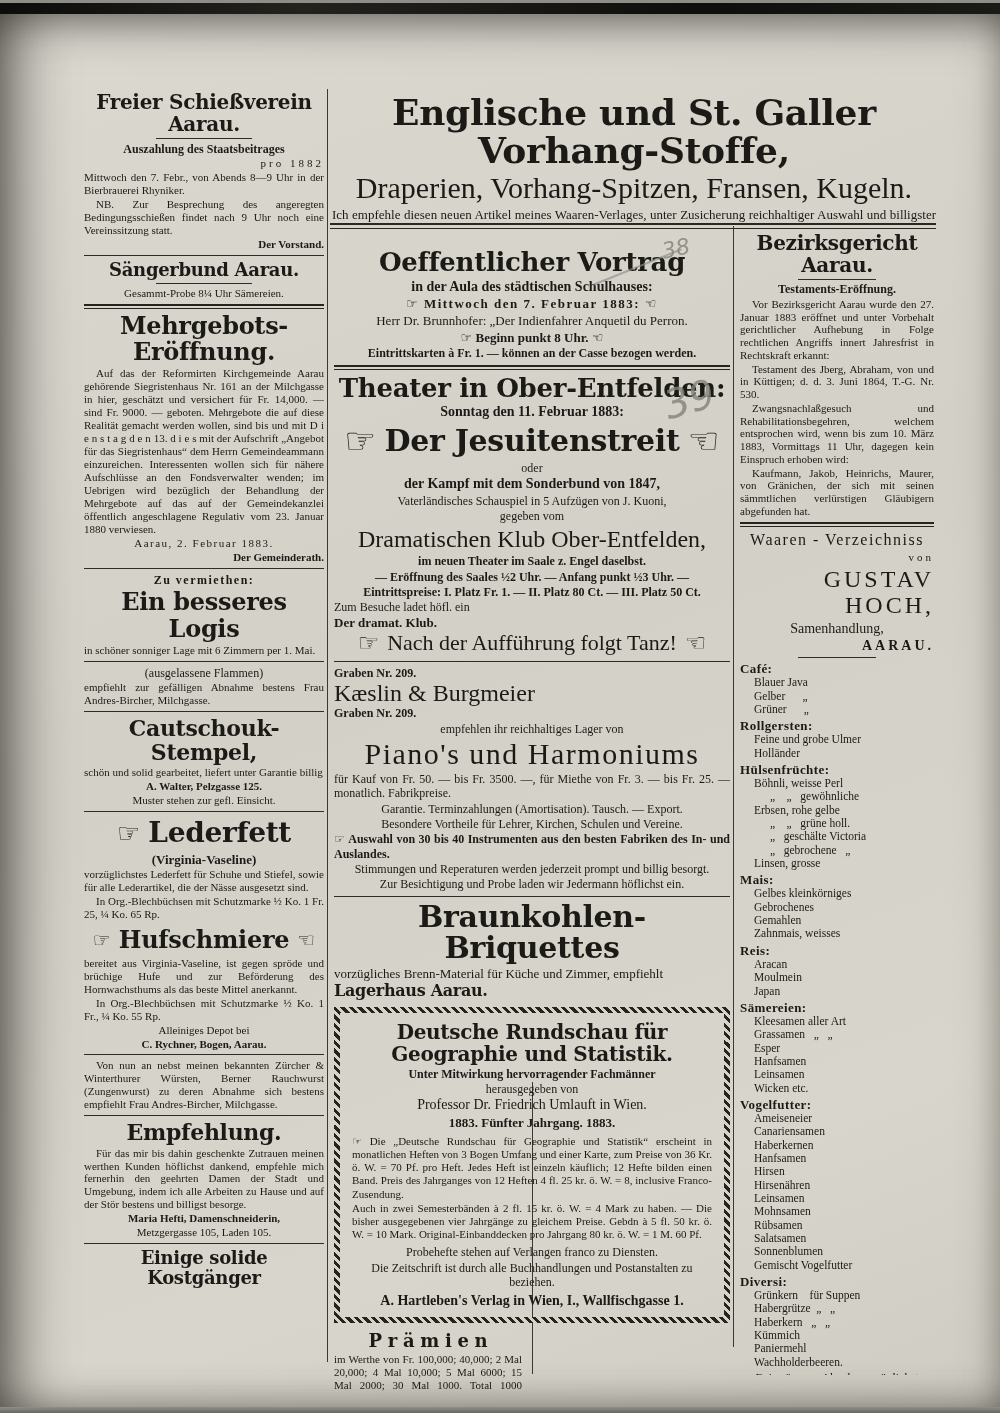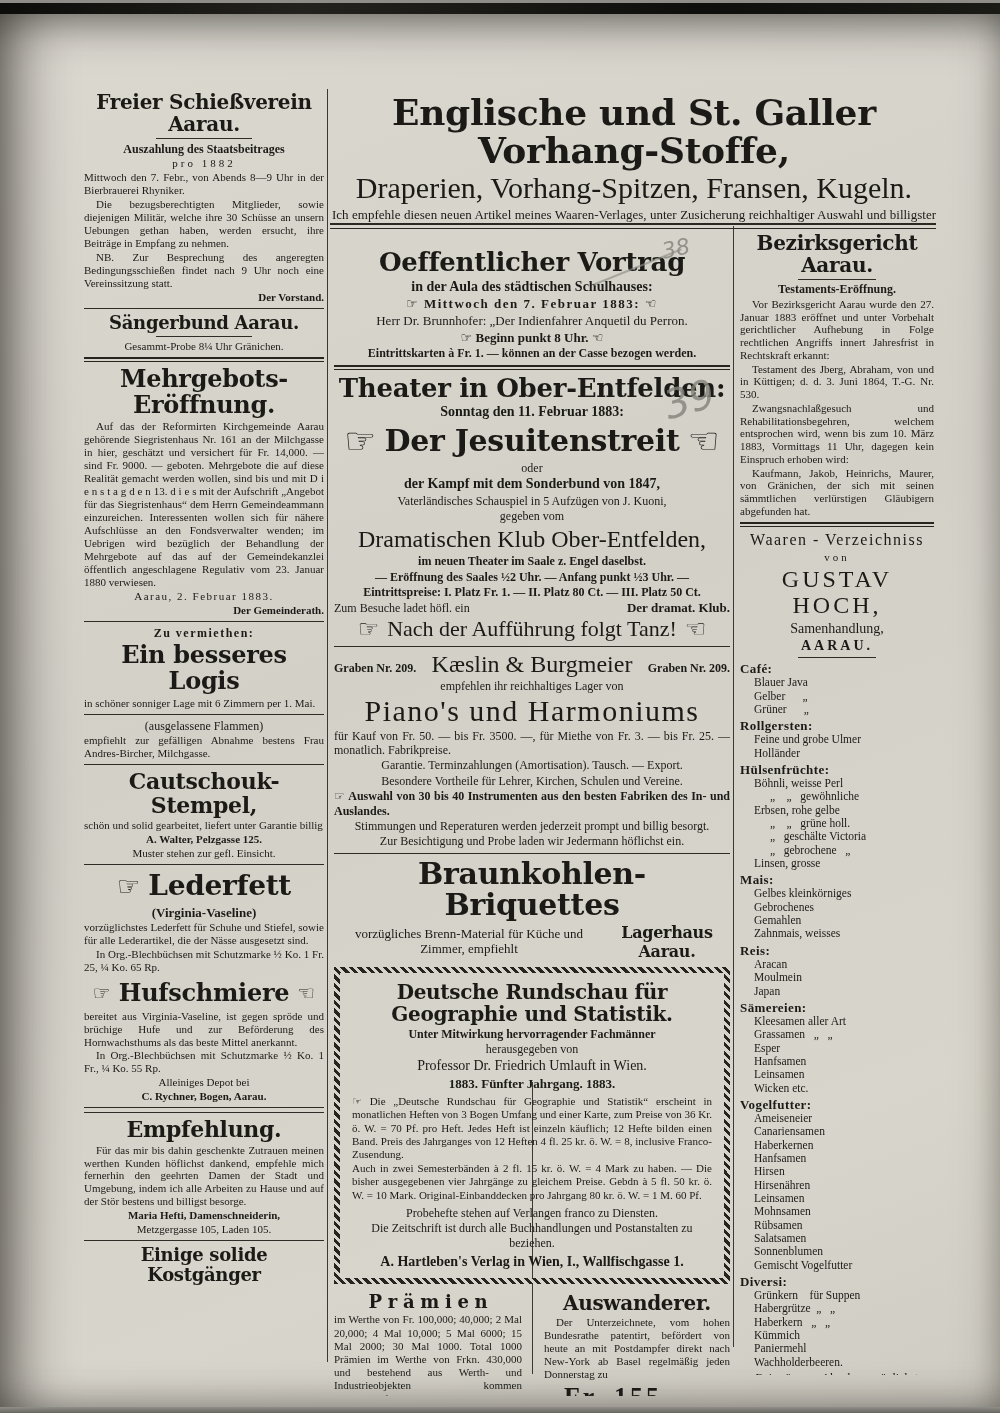--- a/index.html
+++ b/index.html
@@ -28,34 +28,34 @@
   .rule-short{width:40%;margin:3px auto;border-top:1px solid #2e2c26;}
   
   .col{position:absolute;overflow:hidden;}
   .col-left{left:84px;top:75px;width:240px;height:1300px;font-size:11px;line-height:1.18;}
   .masthead{position:absolute;left:332px;top:78px;width:604px;height:130px;overflow:hidden;text-align:center;}
   .col-center{left:334px;top:232px;width:396px;height:1150px;font-size:12px;line-height:1.2;text-align:center;}
   .col-right{left:740px;top:216px;width:194px;height:1145px;font-size:11px;line-height:1.16;}
   
   .c{text-align:center;} .r{text-align:right;} .b{font-weight:bold;}
   .j{text-align:justify;margin:1px 0;} .i{text-indent:12px;}
-  .sp1{letter-spacing:1.5px;} .sp2{letter-spacing:3px;}
+  .sp1{letter-spacing:1.5px;} .sp2{letter-spacing:3px;text-align:right;}
   p{margin:1px 0;}
   h1,h2,h3{margin:2px 0;font-weight:bold;}
   .bl{font-family:"DejaVu Serif",serif;font-weight:bold;letter-spacing:-0.3px;}
   .rom{font-family:"Liberation Serif",serif;font-weight:normal;}
   .t36{font-size:36px;line-height:1.05;} .t30{font-size:30px;line-height:1.05;}
   .t28{font-size:28px;line-height:1.1;} .t26{font-size:26px;line-height:1.1;}
   .t24{font-size:24px;line-height:1.1;} .t22{font-size:22px;line-height:1.1;}
   .t20{font-size:20px;line-height:1.1;} .t18{font-size:18px;line-height:1.1;}
   .t16{font-size:16px;} .t14{font-size:14px;} .t13{font-size:13px;} .t12{font-size:12px;} .t11{font-size:11px;}
   .hand{font-family:"DejaVu Sans",sans-serif;font-weight:normal;}
   .sec{margin-bottom:4px;}
   .flexrow{display:flex;align-items:center;justify-content:center;gap:8px;}
-  .between{display:flex;align-items:baseline;justify-content:space-between;}
+  .between{display:flex;align-items:baseline;justify-content:space-between;flex-direction:column;}
   
   .ornate{border:6px solid #26241e;
         border-image:repeating-linear-gradient(45deg,#26241e 0 3px,#d6d3ca 3px 6px) 6;
         padding:6px 12px;margin:6px 0;text-align:center;}
   
   .goods div.cat{font-weight:bold;font-size:13px;margin-top:2px;letter-spacing:.4px;}
   .goods div.it{padding-left:14px;font-size:11.5px;}
   .goods div.it2{padding-left:30px;font-size:11.5px;}
   
   .mark{position:absolute;color:#83837b;font-family:"DejaVu Sans",sans-serif;font-style:italic;opacity:.8;z-index:4;}
@@ -76,29 +76,28 @@
     <div class="vr vr-mid"></div>
     <div class="hr-masthead"></div>
 
     <aside class="col col-left">
       <div class="sec">
         <h2 class="bl t20 c">Freier Schießverein Aarau.</h2>
         <div class="rule-short"></div>
         <p class="b c t12">Auszahlung des Staatsbeitrages</p>
         <p class="c sp2 t11">pro 1882</p>
         <p class="j">Mittwoch den 7. Febr., von Abends 8—9 Uhr in der Bierbrauerei Rhyniker.</p>
-        <p class="j i">Die bezugsberechtigten Mitglieder, sowie diejenigen Militär, welche ihre 30 Schüsse an unsern Uebungen gethan haben, werden ersucht, ihre Beiträge in Empfang zu nehmen.</p>
         <p class="j i">NB. Zur Besprechung des angeregten Bedingungsschießen findet nach 9 Uhr noch eine Vereinssitzung statt.</p>
         <p class="r b">Der Vorstand.</p>
       </div>
       <div class="rule"></div>
       <div class="sec">
         <h2 class="bl t18 c">Sängerbund Aarau.</h2>
         <div class="rule-short"></div>
-        <p class="c">Gesammt-Probe 8¼ Uhr Gränichen.</p>
+        <p class="c">Gesammt-Probe 8¼ Uhr Sämereien.</p>
       </div>
       <div class="rule2"></div>
       <div class="sec">
         <h2 class="bl t24 c">Mehrgebots-Eröffnung.</h2>
         <p class="j i">Auf das der Reformirten Kirchgemeinde Aarau gehörende Siegristenhaus Nr. 161 an der Milchgasse in hier, geschätzt und versichert für Fr. 14,000. — sind Fr. 9000. — geboten. Mehrgebote die auf diese Realität gemacht werden wollen, sind bis und mit D i e n s t a g  d e n  13.  d i e s  mit der Aufschrift „Angebot für das Siegristenhaus“ dem Herrn Gemeindeammann einzureichen. Interessenten wollen sich für nähere Aufschlüsse an den Fondsverwalter wenden; im Uebrigen wird bezüglich der Behandlung der Mehrgebote auf das auf der Gemeindekanzlei öffentlich angeschlagene Regulativ vom 23. Januar 1880 verwiesen.</p>
         <p class="c sp1">Aarau, 2. Februar 1883.</p>
         <p class="r b">Der Gemeinderath.</p>
       </div>
       <div class="rule"></div>
       <div class="sec c">
@@ -133,20 +132,23 @@
           <span class="hand t20">☞</span>
           <h2 class="bl t24">Hufschmiere</h2>
           <span class="hand t20">☜</span>
         </div>
         <p class="j">bereitet aus Virginia-Vaseline, ist gegen spröde und brüchige Hufe und zur Beförderung des Hornwachsthums als das beste Mittel anerkannt.</p>
         <p class="j i">In Org.-Blechbüchsen mit Schutzmarke ½ Ko. 1 Fr., ¼ Ko. 55 Rp.</p>
         <p class="c">Alleiniges Depot bei</p>
         <p class="c b">C. Rychner, Bogen, Aarau.</p>
       </div>
       <div class="rule"></div>
+      <div class="sec">
+        <p class="j i">Von nun an nebst meinen bekannten Zürcher &amp; Winterthurer Würsten, Berner Rauchwurst (Zungenwurst) zu deren Abnahme sich bestens empfiehlt Frau Andres-Bircher, Milchgasse.</p>
+      </div>
       <div class="rule"></div>
       <div class="sec">
         <h2 class="bl t22 c">Empfehlung.</h2>
         <p class="j i">Für das mir bis dahin geschenkte Zutrauen meinen werthen Kunden höflichst dankend, empfehle mich fernerhin den geehrten Damen der Stadt und Umgebung, indem ich alle Arbeiten zu Hause und auf der Stör bestens und billigst besorge.</p>
         <p class="c b">Maria Hefti, Damenschneiderin,</p>
         <p class="c">Metzgergasse 105, Laden 105.</p>
       </div>
       <div class="rule"></div>
       <div class="sec">
         <h2 class="bl t18 c">Einige solide Kostgänger</h2>

